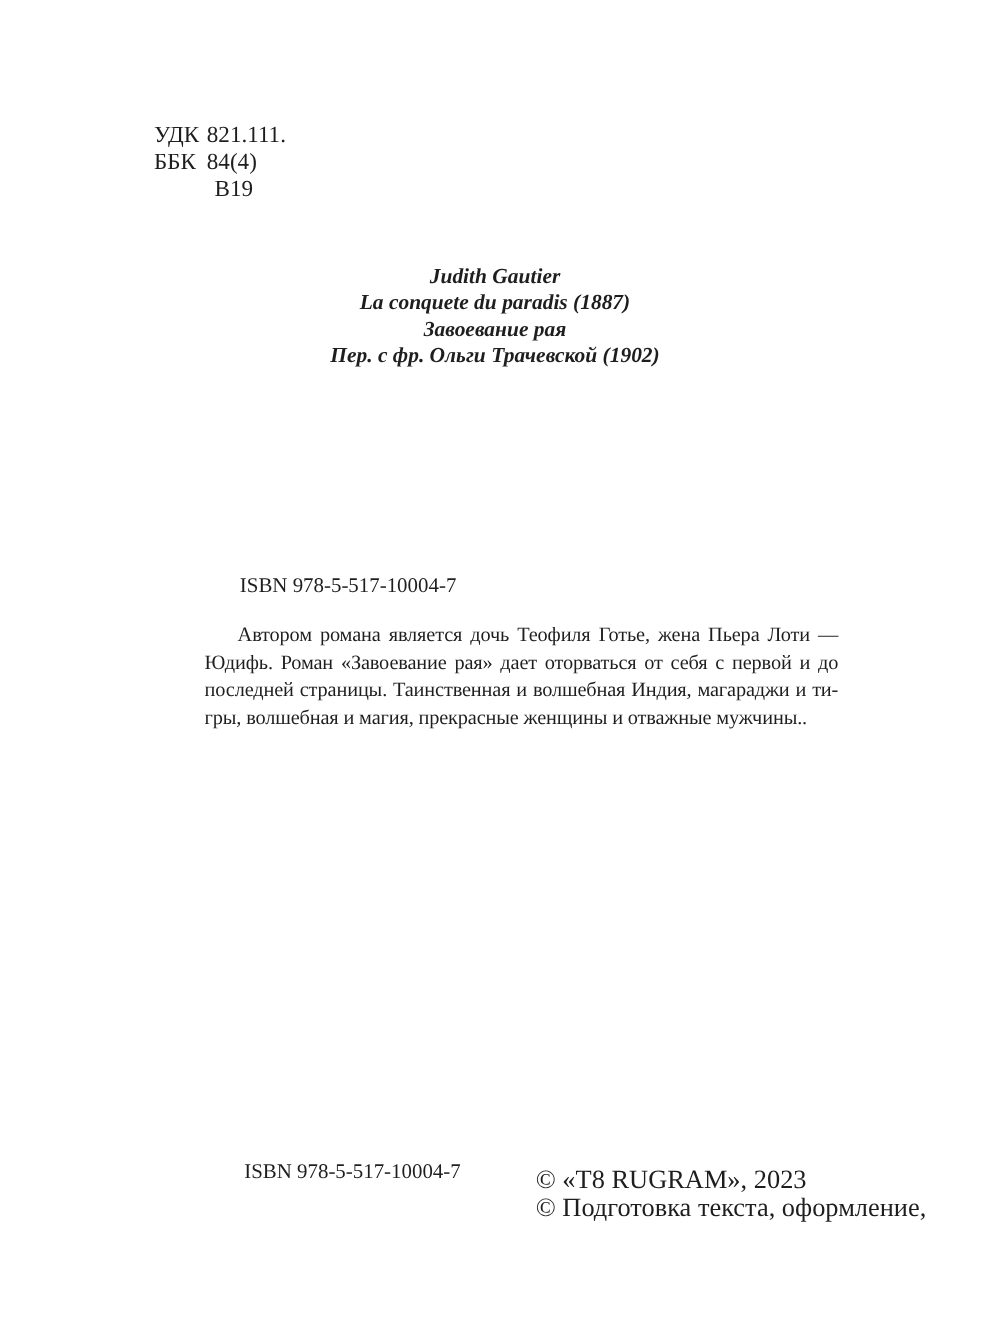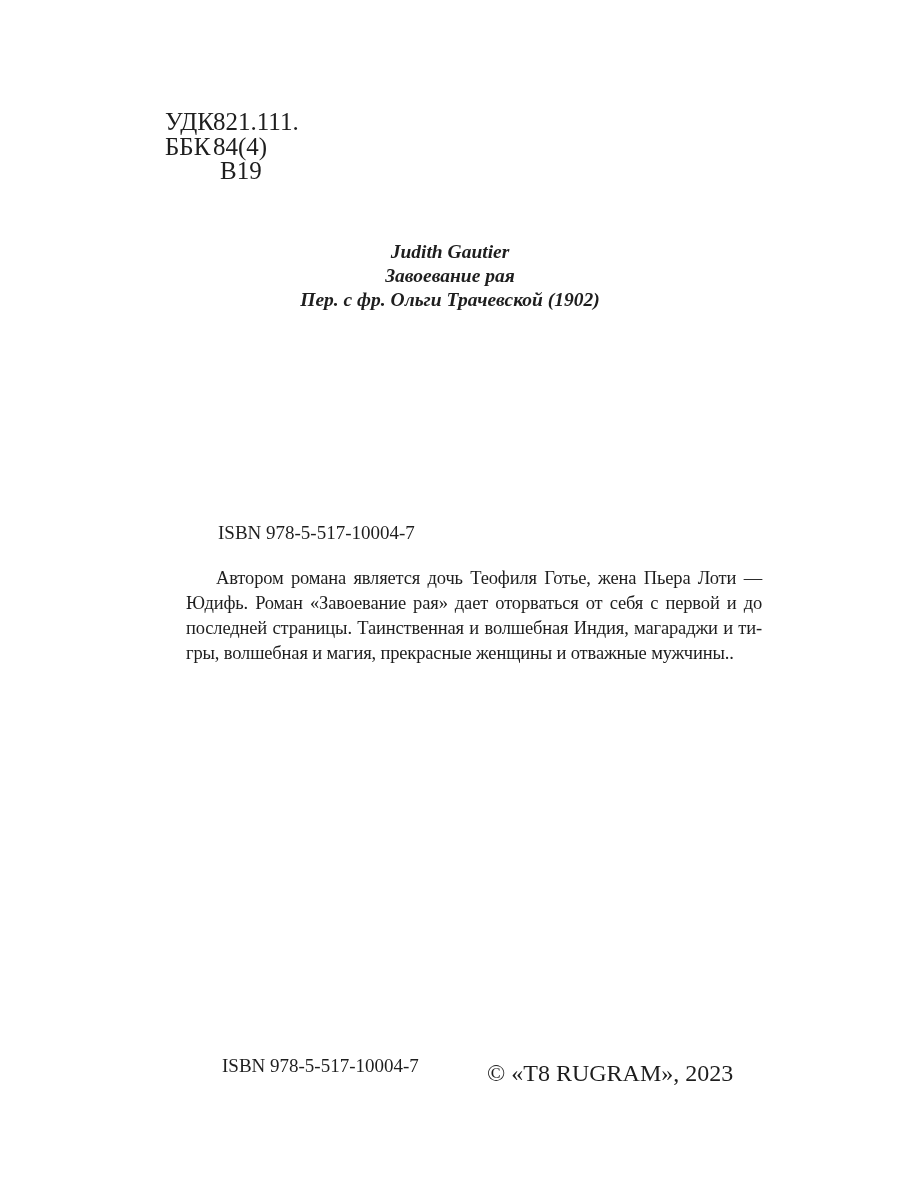--- a/index.html
+++ b/index.html
@@ -15,23 +15,22 @@
     font-family: "Liberation Serif", "DejaVu Serif", serif;
     color: #1e1e1e;
     overflow: hidden;
   }
 
   
   .udk-block {
     position: absolute;
     left: 140px;
     top: 110px;
-    font-size: 25px;
+    font-size: 21px;
     line-height: 24.5px;
-    margin-left: 25px;
   }
   .udk-row { display: flex; }
   .udk-row .lbl { width: 48px; }
   .udk-row .val { }
   .udk-row .val.shift { padding-left: 7px; }
 
   
   .title-block {
     position: absolute;
     left: 0;
@@ -113,33 +112,35 @@
       <span class="val">84(4)</span>
     </div>
     <div class="udk-row">
       <span class="lbl"></span>
       <span class="val shift">В19</span>
     </div>
   </div>
 
   <div class="title-block">
     <div>Judith Gautier</div>
+    <div>La conquete du paradis (1887)</div>
     <div>Завоевание рая</div>
     <div>Пер. с фр. Ольги Трачевской (1902)</div>
   </div>
 
 
   <div class="isbn-top">ISBN 978-5-517-10004-7</div>
 
   <div class="annotation-block">
     <div class="line justified first-indent">Автором романа является дочь Теофиля Готье, жена Пьера Лоти —</div>
     <div class="line justified">Юдифь. Роман «Завоевание рая» дает оторваться от себя с первой и до</div>
     <div class="line justified">последней страницы. Таинственная и волшебная Индия, магараджи и ти-</div>
     <div class="line">гры, волшебная и магия, прекрасные женщины и отважные мужчины..</div>
   </div>
 
   <div class="copyright-block">
     <div>© «T8 RUGRAM», 2023</div>
+    <div>© Подготовка текста, оформление,</div>
   </div>
 
   <div class="isbn-bottom">ISBN 978-5-517-10004-7</div>
 
 </div>
 
 </body></html>

